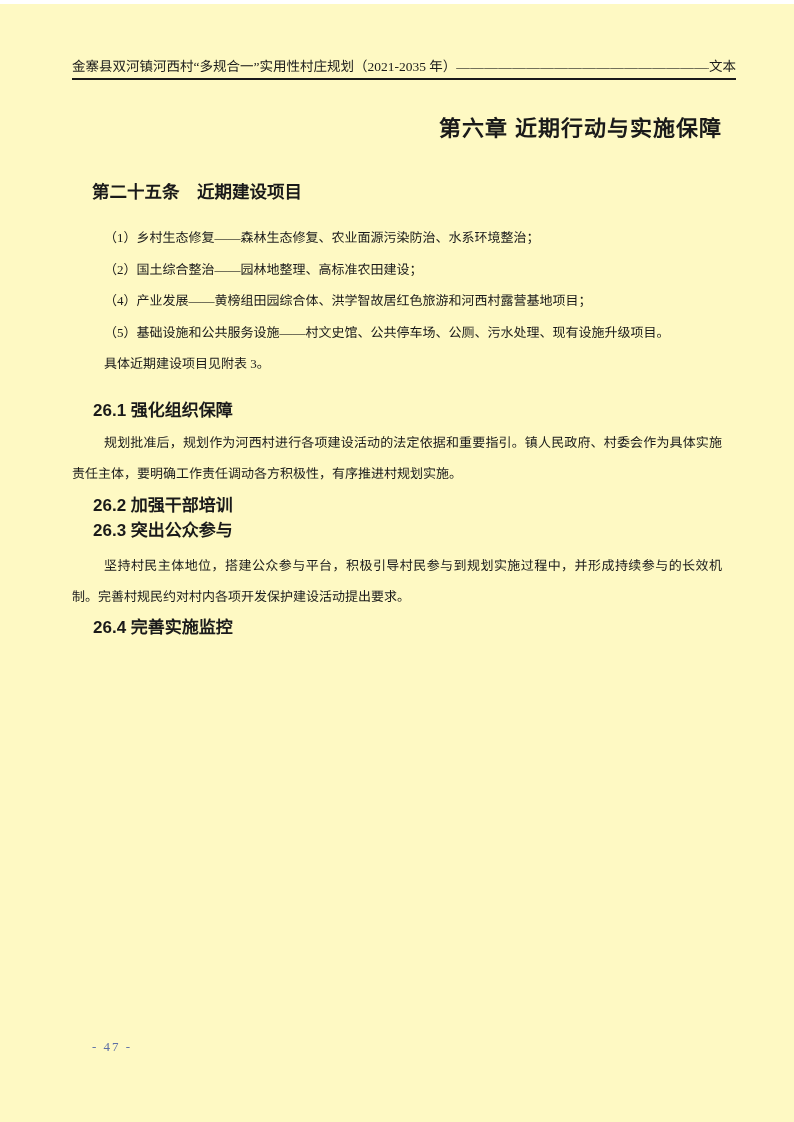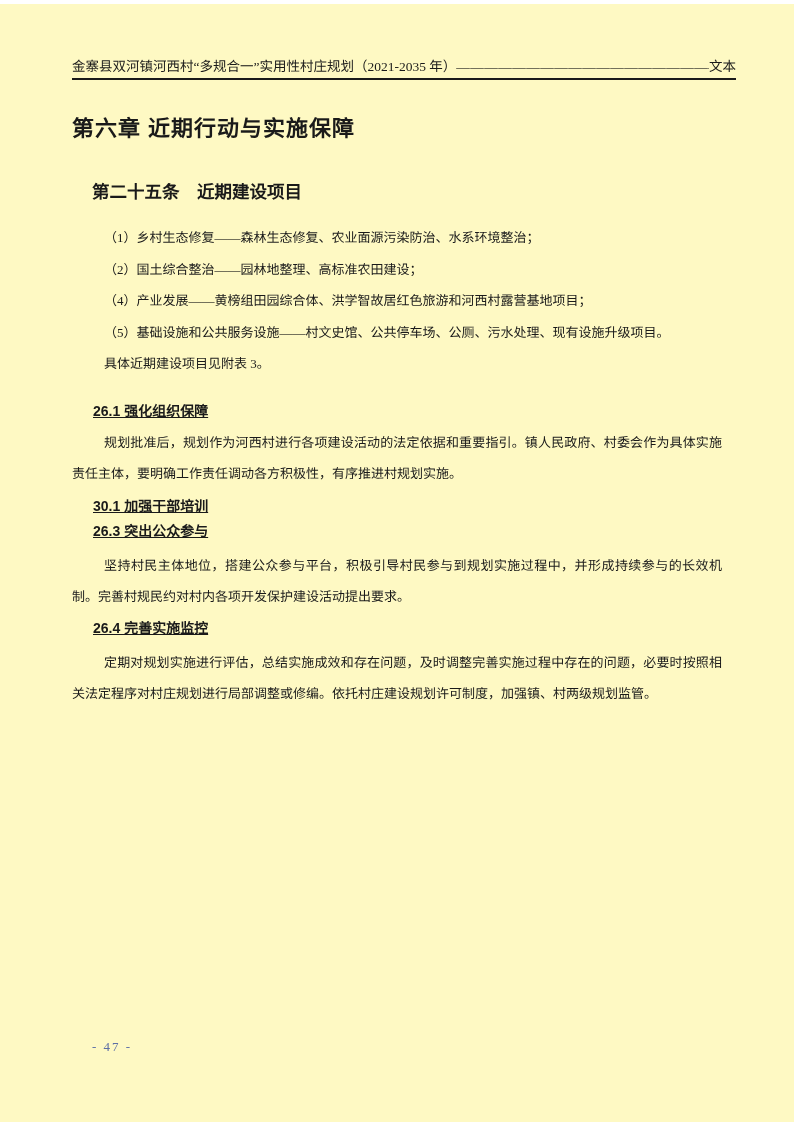--- a/index.html
+++ b/index.html
@@ -41,21 +41,21 @@
   
   .content {
     position: absolute;
     top: 0;
     left: 72px;
     width: 650px;
     padding-top: 110px;
   }
   .chapter-title {
     margin: 0;
-    text-align: left;
+    text-align: right;
     font-family: "Liberation Sans", "DejaVu Sans", sans-serif;
     font-weight: bold;
     font-size: 22px;
     line-height: 30px;
     letter-spacing: 1px;
   }
   .section-heading {
     margin: 0;
     padding-left: 20px;
     font-family: "Liberation Sans", "DejaVu Sans", sans-serif;
@@ -71,23 +71,22 @@
     font-size: 13px;
     line-height: 31.5px;
     text-indent: 32px;
     text-align: justify;
   }
   .sub-heading {
     margin: 0;
     padding-left: 21px;
     font-family: "Liberation Sans", "DejaVu Sans", sans-serif;
     font-weight: bold;
-    font-size: 14px;
+    font-size: 17px;
     line-height: 20px;
-    text-decoration: underline;
   }
   .sub-heading.h261 { margin-top: 21px; }
   .sub-heading.h262 { margin-top: 6px; }
   .sub-heading.h263 { margin-top: 5px; }
   .sub-heading.h264 { margin-top: 5px; }
   .sub-body.p261 { margin-top: 6px; }
   .sub-body.p262 { margin-top: 8px; }
   .sub-body.p263 { margin-top: 9px; }
   .sub-body.p264 { margin-top: 9px; }
   
@@ -124,25 +123,24 @@
       <p class="body-para">（2）国土综合整治——园林地整理、高标准农田建设；</p>
       <p class="body-para">（4）产业发展——黄榜组田园综合体、洪学智故居红色旅游和河西村露营基地项目；</p>
       <p class="body-para">（5）基础设施和公共服务设施——村文史馆、公共停车场、公厕、污水处理、现有设施升级项目。</p>
       <p class="body-para">具体近期建设项目见附表 3。</p>
     </div>
 
 
     <h3 class="sub-heading h261">26.1 强化组织保障</h3>
     <p class="body-para sub-body p261">规划批准后，规划作为河西村进行各项建设活动的法定依据和重要指引。镇人民政府、村委会作为具体实施责任主体，要明确工作责任调动各方积极性，有序推进村规划实施。</p>
 
-    <h3 class="sub-heading h262">30.1 加强干部培训</h3>
+    <h3 class="sub-heading h262">26.2 加强干部培训</h3>
 
     <h3 class="sub-heading h263">26.3 突出公众参与</h3>
     <p class="body-para sub-body p263">坚持村民主体地位，搭建公众参与平台，积极引导村民参与到规划实施过程中，并形成持续参与的长效机制。完善村规民约对村内各项开发保护建设活动提出要求。</p>
 
     <h3 class="sub-heading h264">26.4 完善实施监控</h3>
-    <p class="body-para sub-body p264">定期对规划实施进行评估，总结实施成效和存在问题，及时调整完善实施过程中存在的问题，必要时按照相关法定程序对村庄规划进行局部调整或修编。依托村庄建设规划许可制度，加强镇、村两级规划监管。</p>
 
   </div>
 
   <div class="page-number">- 47 -</div>
 
 </div>
 
 </body></html>

